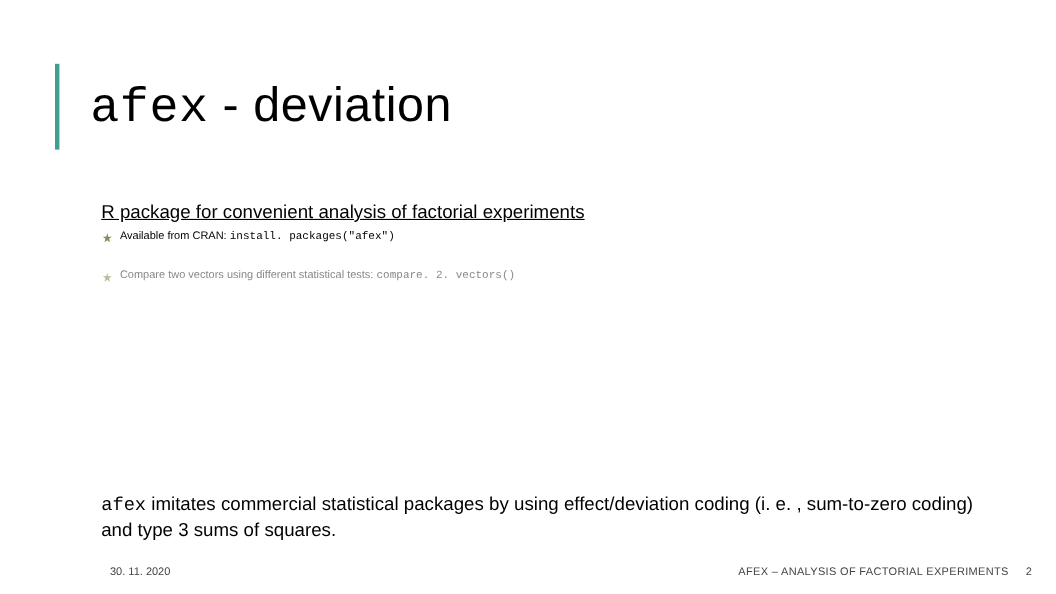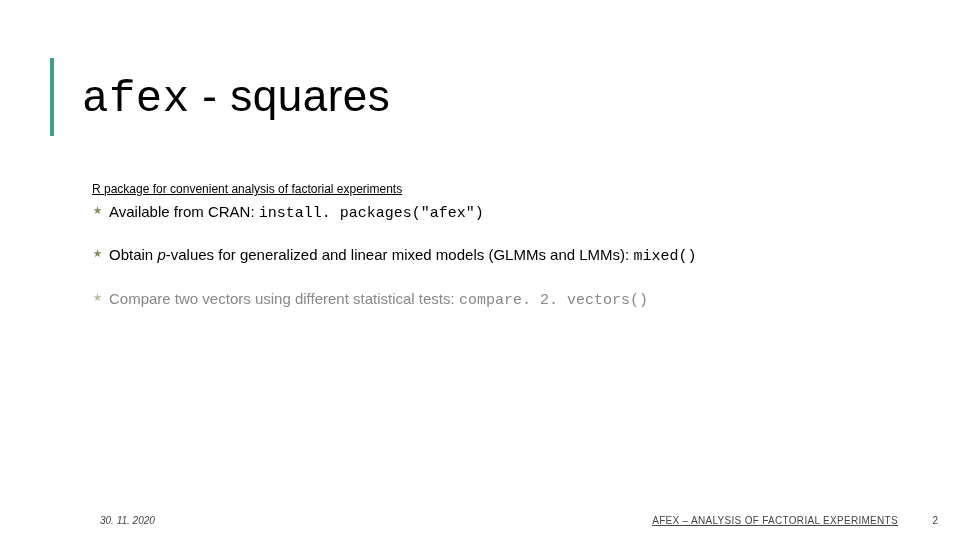--- a/index.html
+++ b/index.html
@@ -3,84 +3,79 @@
 <meta charset="utf-8">
 <style>
   * { margin: 0; padding: 0; box-sizing: border-box; }
   html, body { width: 960px; height: 540px; background: #fff; font-family: Arial, Helvetica, sans-serif; color: #000; overflow: hidden; }
   .slide { position: relative; width: 960px; height: 540px; }
   .title-wrap { position: absolute; left: 50px; top: 58px; display: flex; align-items: center; }
   .accent-bar { width: 4px; height: 78px; background: #3e9e8f; margin-right: 28px; }
   .title { font-size: 44px; font-family: Arial, sans-serif; letter-spacing: 0.5px; font-weight: 400; }
   .title .mono { font-family: "Courier New", Courier, monospace; }
   .body { position: absolute; left: 92px; top: 182px; right: 40px; font-size: 15px; line-height: 1.3; }
-  .lead { font-size: 12px; margin-bottom: 4px; text-decoration: underline; }
-  .bl { display: flex; align-items: flex-start; margin: 2px 0; font-size: 15px; }
+  .lead { font-size: 17px; margin-bottom: 4px; text-decoration: underline; }
+  .bl { display: flex; align-items: flex-start; margin: 2px 0; font-size: 10px; }
   .bl .ic { flex: 0 0 auto; margin-right: 6px; margin-top: 3px; }
   .bl .faded { color: #888; }
   .mono { font-family: "Courier New", Courier, monospace; }
   .italic { font-style: italic; }
   .sec { margin-bottom: 22px; }
   .footer { position: absolute; left: 0; right: 0; bottom: 20px; display: flex; align-items: center; font-size: 10px; color: #444; }
-  .footer .date { position: absolute; left: 100px; font-style: italic; }
-  .footer .ftitle { position: absolute; right: 62px; letter-spacing: 0.3px; text-decoration: underline; }
+  .footer .date { position: absolute; left: 100px; }
+  .footer .ftitle { position: absolute; right: 43px; letter-spacing: 0.3px; }
   .footer .pg { position: absolute; right: 22px; }
   .closing { position: absolute; left: 92px; right: 50px; top: 448px; font-size: 17px; line-height: 1.25; }
   svg.star { width: 11px; height: 11px; display: block; }
 </style>
 </head>
 <body>
 
 <div class="slide">
 
   <div class="title-wrap">
     <div class="accent-bar"></div>
     <h1 class="title">
-      <span class="mono">afex</span><span> - squares</span>
+      <span class="mono">afex</span><span> - deviation</span>
     </h1>
   </div>
 
   <div class="body">
 
     <div class="sec">
       <div class="lead">R package for convenient analysis of factorial experiments</div>
       <div class="bl">
         <span class="ic">
             <svg class="star" viewBox="0 0 24 24">
               <path fill="#8a8a55" d="M12 2l2 7h7l-5.5 4 2 7L12 16l-5.5 4 2-7L3 9h7z"></path>
             </svg>
           </span>
         <span><span>Available from CRAN: </span><span class="mono">install. packages("afex")</span></span>
       </div>
     </div>
 
     <div class="sec">
-      <div class="bl">
-        <span class="ic">
-            <svg class="star" viewBox="0 0 24 24">
-              <path fill="#8a8a55" d="M12 2l2 7h7l-5.5 4 2 7L12 16l-5.5 4 2-7L3 9h7z"></path>
-            </svg>
-          </span>
-        <span><span>Obtain </span><span class="italic">p</span><span>-values for generalized and linear mixed models (GLMMs and LMMs): </span><span class="mono">mixed()</span></span>
-      </div>
     </div>
 
     <div class="sec">
       <div class="bl">
         <span class="ic">
             <svg class="star" viewBox="0 0 24 24">
               <path fill="#bbbb99" d="M12 2l2 7h7l-5.5 4 2 7L12 16l-5.5 4 2-7L3 9h7z"></path>
             </svg>
           </span>
         <span class="faded"><span>Compare two vectors using different statistical tests: </span><span class="mono">compare. 2. vectors()</span></span>
       </div>
     </div>
 
   </div>
 
+  <div class="closing">
+    <span class="mono">afex</span><span> imitates commercial statistical packages by using effect/deviation coding (i. e. , sum-to-zero coding) and type 3 sums of squares.</span>
+  </div>
 
   <div class="footer">
     <span class="date">30. 11. 2020</span>
     <span class="ftitle">AFEX – ANALYSIS OF FACTORIAL EXPERIMENTS</span>
     <span class="pg">2</span>
   </div>
 
 </div>
 
 </body></html>

